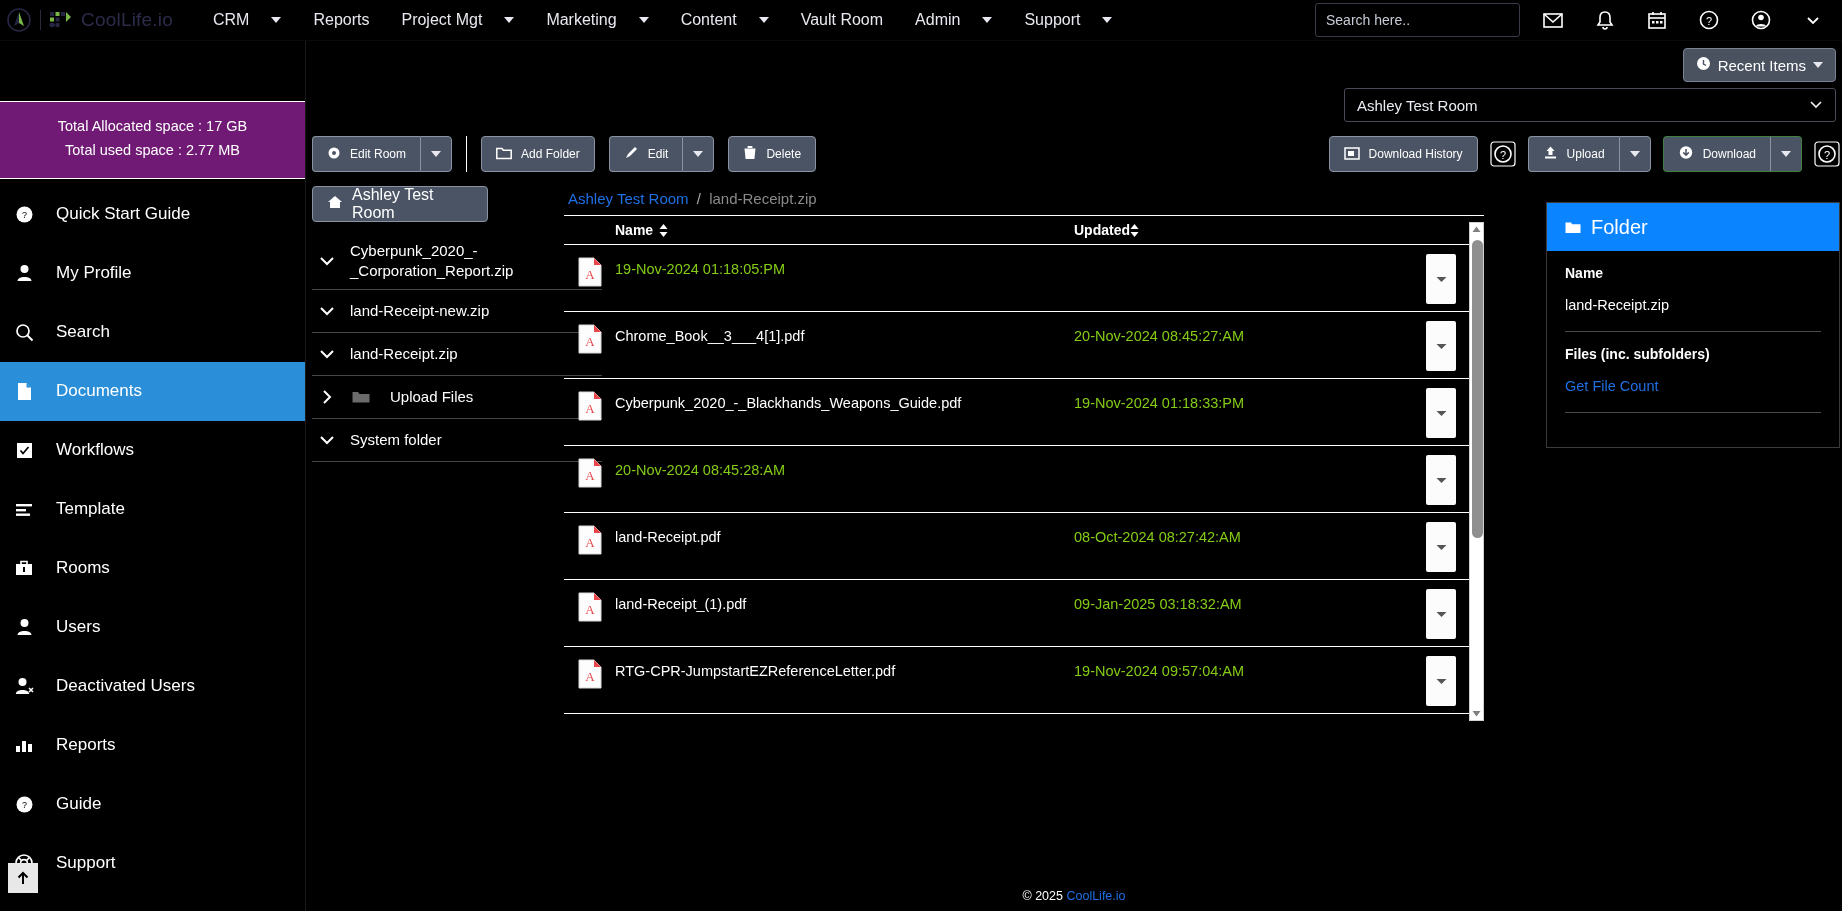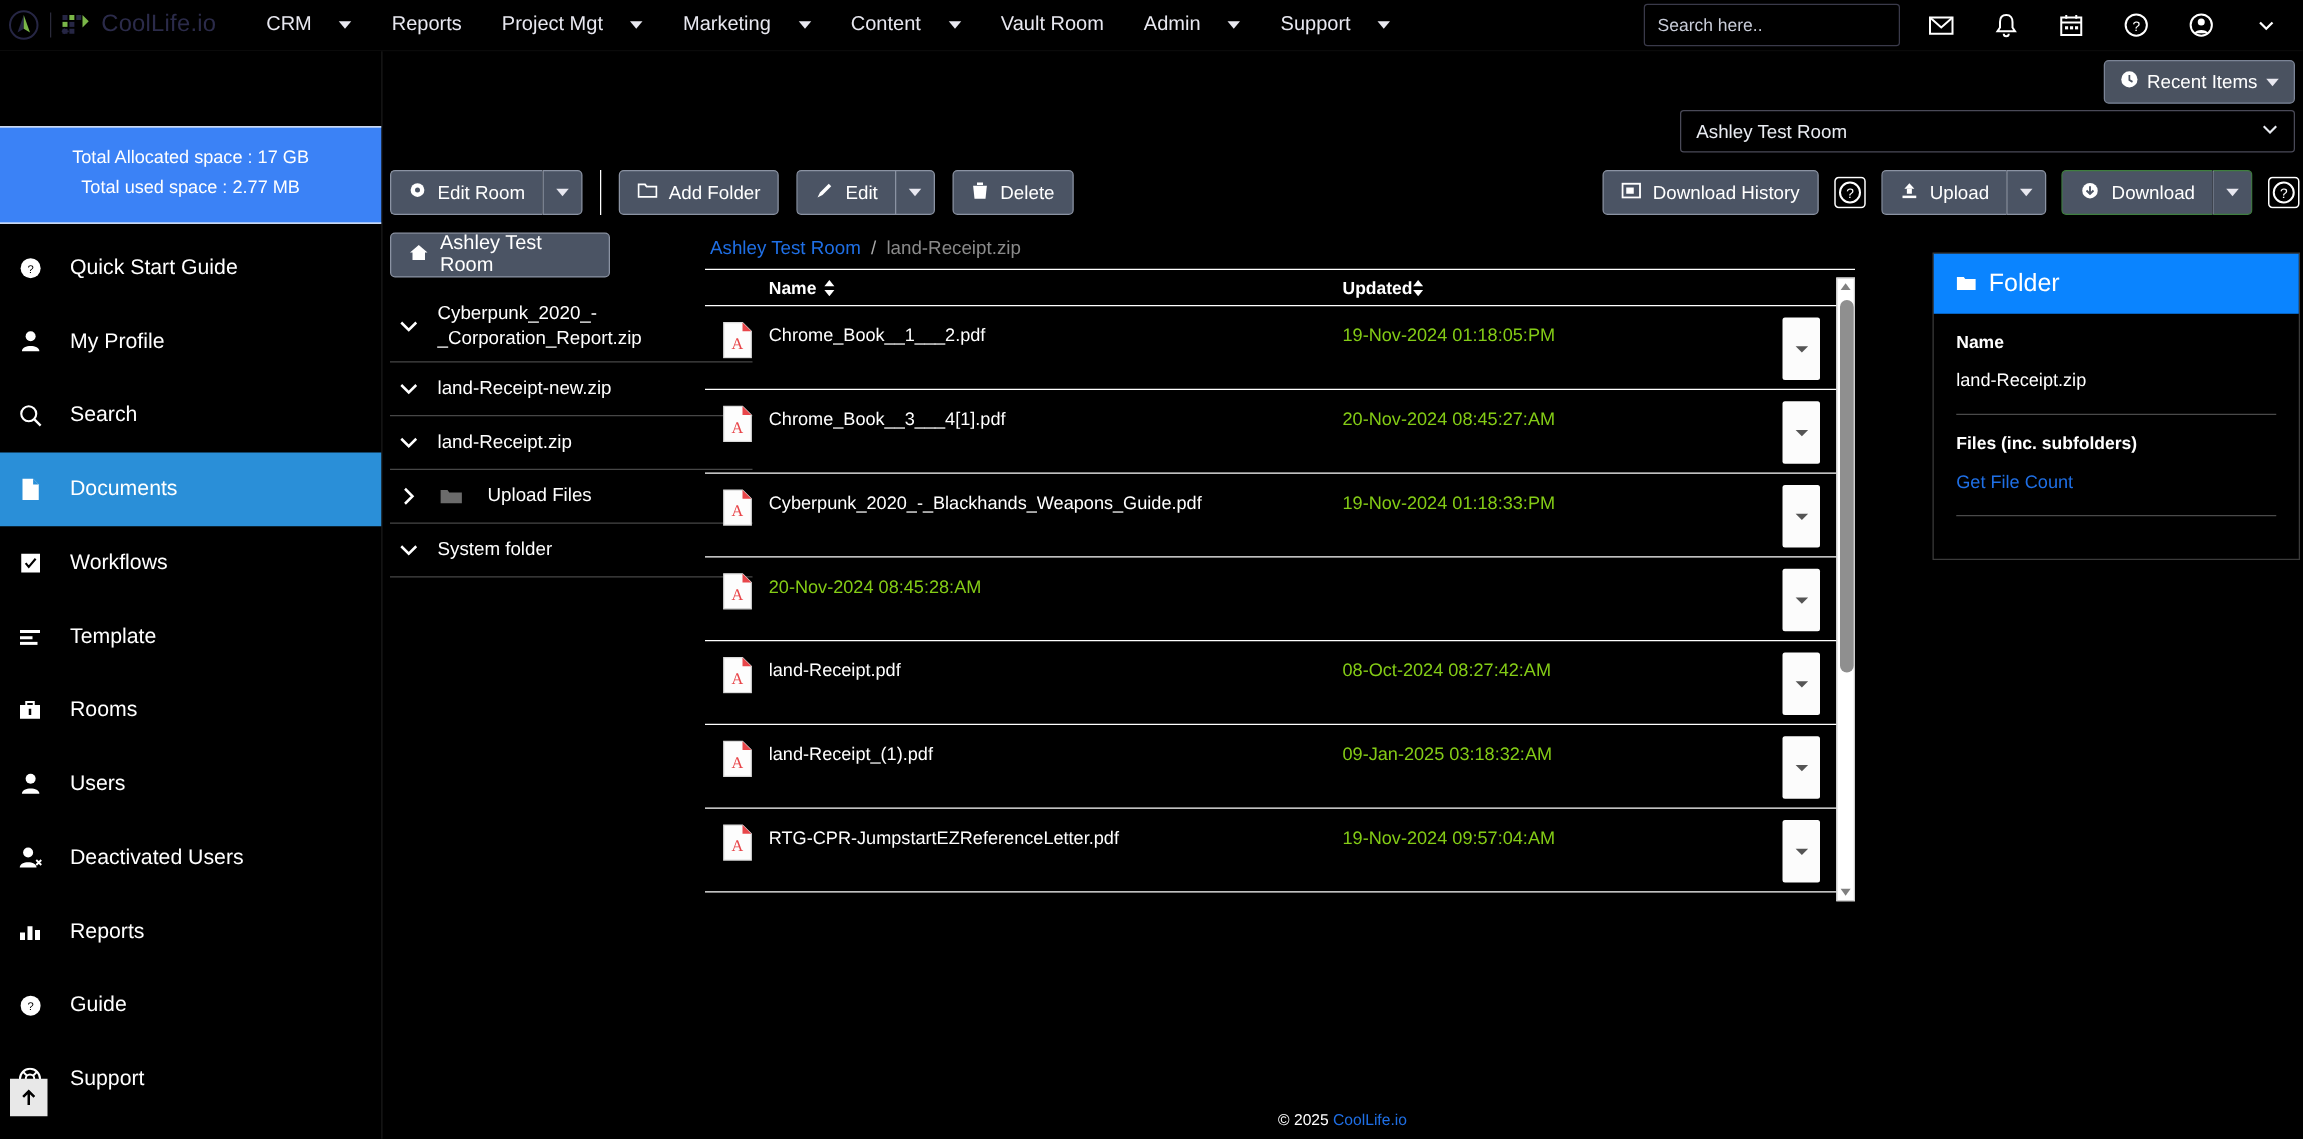--- a/index.html
+++ b/index.html
@@ -60,41 +60,41 @@
     cursor: pointer;
   }
   .roomselect .chev { margin-left: auto; }
 
   
   .sidebar {
     position: absolute; top: 41px; left: 0; width: 306px; height: 870px;
     background: #000; border-right: 1px solid #1a1a1a;
   }
   .storage {
-    margin-top: 60px; background: #3b82f6; color: #fff; text-align: center;
+    margin-top: 60px; background: #701a75; color: #fff; text-align: center;
     padding: 13px 8px 15px; font-size: 14.5px; line-height: 1.65;
     border-top: 1px solid #fff; border-bottom: 1px solid #fff;
   }
   .sb-list { padding-top: 6px; }
   .sb-item {
     display: flex; align-items: center; gap: 20px; height: 59px; padding-left: 12px;
     color: #fff; font-size: 17px; cursor: pointer;
   }
   .sb-item .sb-ic { width: 24px; display: flex; justify-content: center; align-items: center; }
   .sb-item.active { background: #2a8fd8; }
   .scrolltop {
     position: absolute; left: 8px; bottom: 18px; width: 30px; height: 30px;
     background: #e8e8e8; display: flex; align-items: center; justify-content: center; cursor: pointer;
   }
 
   
   .toolbar { position: absolute; top: 128px; left: 306px; width: 1536px; height: 52px; }
   .btn {
     background: #4b5464; color: #fff; border: 1px solid #8b93a3; border-radius: 4px;
-    font-size: 15px; height: 36px; padding: 0 14px;
+    font-size: 12px; height: 36px; padding: 0 14px;
     display: inline-flex; align-items: center; gap: 9px; cursor: pointer; vertical-align: middle;
     font-family: "Liberation Sans", sans-serif;
   }
   .split { display: inline-flex; vertical-align: middle; }
   .split .btn:first-child { border-top-right-radius: 0; border-bottom-right-radius: 0; border-right: none; }
   .split .btn.tgl {
     border-top-left-radius: 0; border-bottom-left-radius: 0; padding: 0 10px;
     border-left: 1px solid #8b93a3;
   }
   .tb-left { position: absolute; left: 6px; top: 8px; display: flex; align-items: center; gap: 14px; }
@@ -630,21 +630,20 @@
 
   <div class="rows">
     <div class="frow">
       <div class="f-ic">
         <svg width="24" height="30" viewBox="0 0 24 30">
             <path d="M1 1 L16 1 L23 8 L23 29 L1 29 Z" fill="#fdfdfd" stroke="#d9d9d9"></path>
             <path d="M16 1 L16 8 L23 8 Z" fill="#e8464a"></path>
             <text x="12" y="22" font-size="13" fill="#e8464a" text-anchor="middle" font-family="Liberation Serif, serif">A</text>
           </svg>
       </div>
-      <div class="f-name">Chrome_Book__1___2.pdf</div>
       <div class="f-upd">19-Nov-2024 01:18:05:PM</div>
       <div class="f-menu">
         <svg width="11" height="7" viewBox="0 0 11 7">
             <path d="M0.5 1 L10.5 1 L5.5 6 Z" fill="#555"></path>
           </svg>
       </div>
     </div>
     <div class="frow">
       <div class="f-ic">
         <svg width="24" height="30" viewBox="0 0 24 30">

